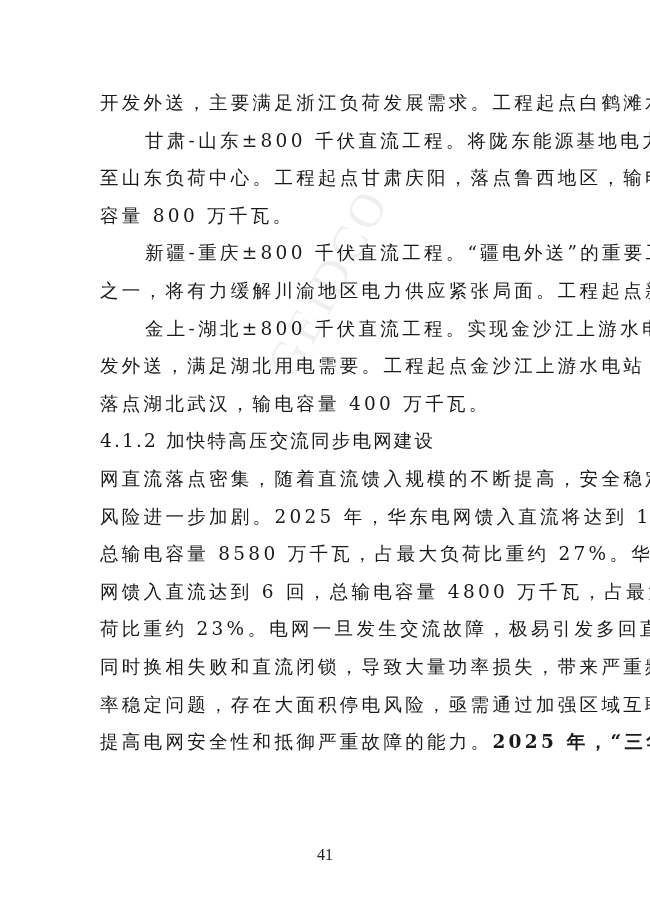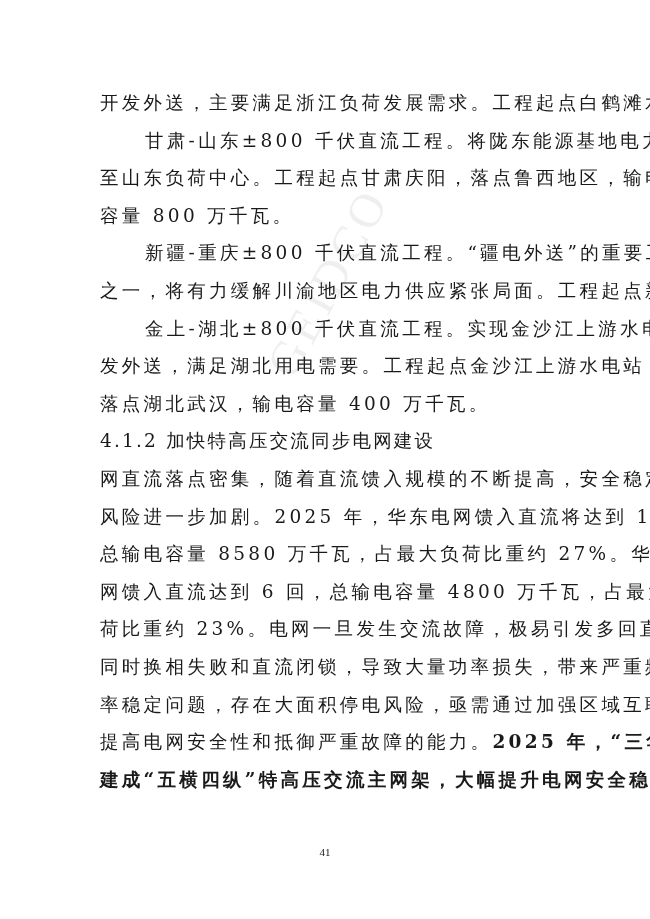--- a/index.html
+++ b/index.html
@@ -43,21 +43,21 @@
   }
   .bold {
     font-weight: bold;
   }
   .page-number {
     position: absolute;
     top: 846px;
     left: 0;
     width: 650px;
     text-align: center;
-    font-size: 11px;
+    font-size: 16px;
     font-family: "Liberation Serif", serif;
     color: #222;
   }
   .watermark {
     position: absolute;
     left: 255px;
     top: 360px;
     font-family: "Liberation Serif", serif;
     font-size: 48px;
     color: rgba(120,120,120,0.12);
@@ -102,17 +102,16 @@
     <div class="line">网直流落点密集，随着直流馈入规模的不断提高，安全稳定</div>
     <div class="line">风险进一步加剧。2025 年，华东电网馈入直流将达到 13 回，</div>
     <div class="line">总输电容量 8580 万千瓦，占最大负荷比重约 27%。华中电</div>
     <div class="line">网馈入直流达到 6 回，总输电容量 4800 万千瓦，占最大负</div>
     <div class="line">荷比重约 23%。电网一旦发生交流故障，极易引发多回直流</div>
     <div class="line">同时换相失败和直流闭锁，导致大量功率损失，带来严重频</div>
     <div class="line">率稳定问题，存在大面积停电风险，亟需通过加强区域互联，</div>
     <div class="line">
       <span>提高电网安全性和抵御严重故障的能力。</span><span class="bold">2025 年，“三华”</span>
     </div>
-    <div class="line bold">建成“五横四纵”特高压交流主网架，大幅提升电网安全稳</div>
   </div>
 </div>
 
 <div class="page-number">41</div>
 
 </body></html>

